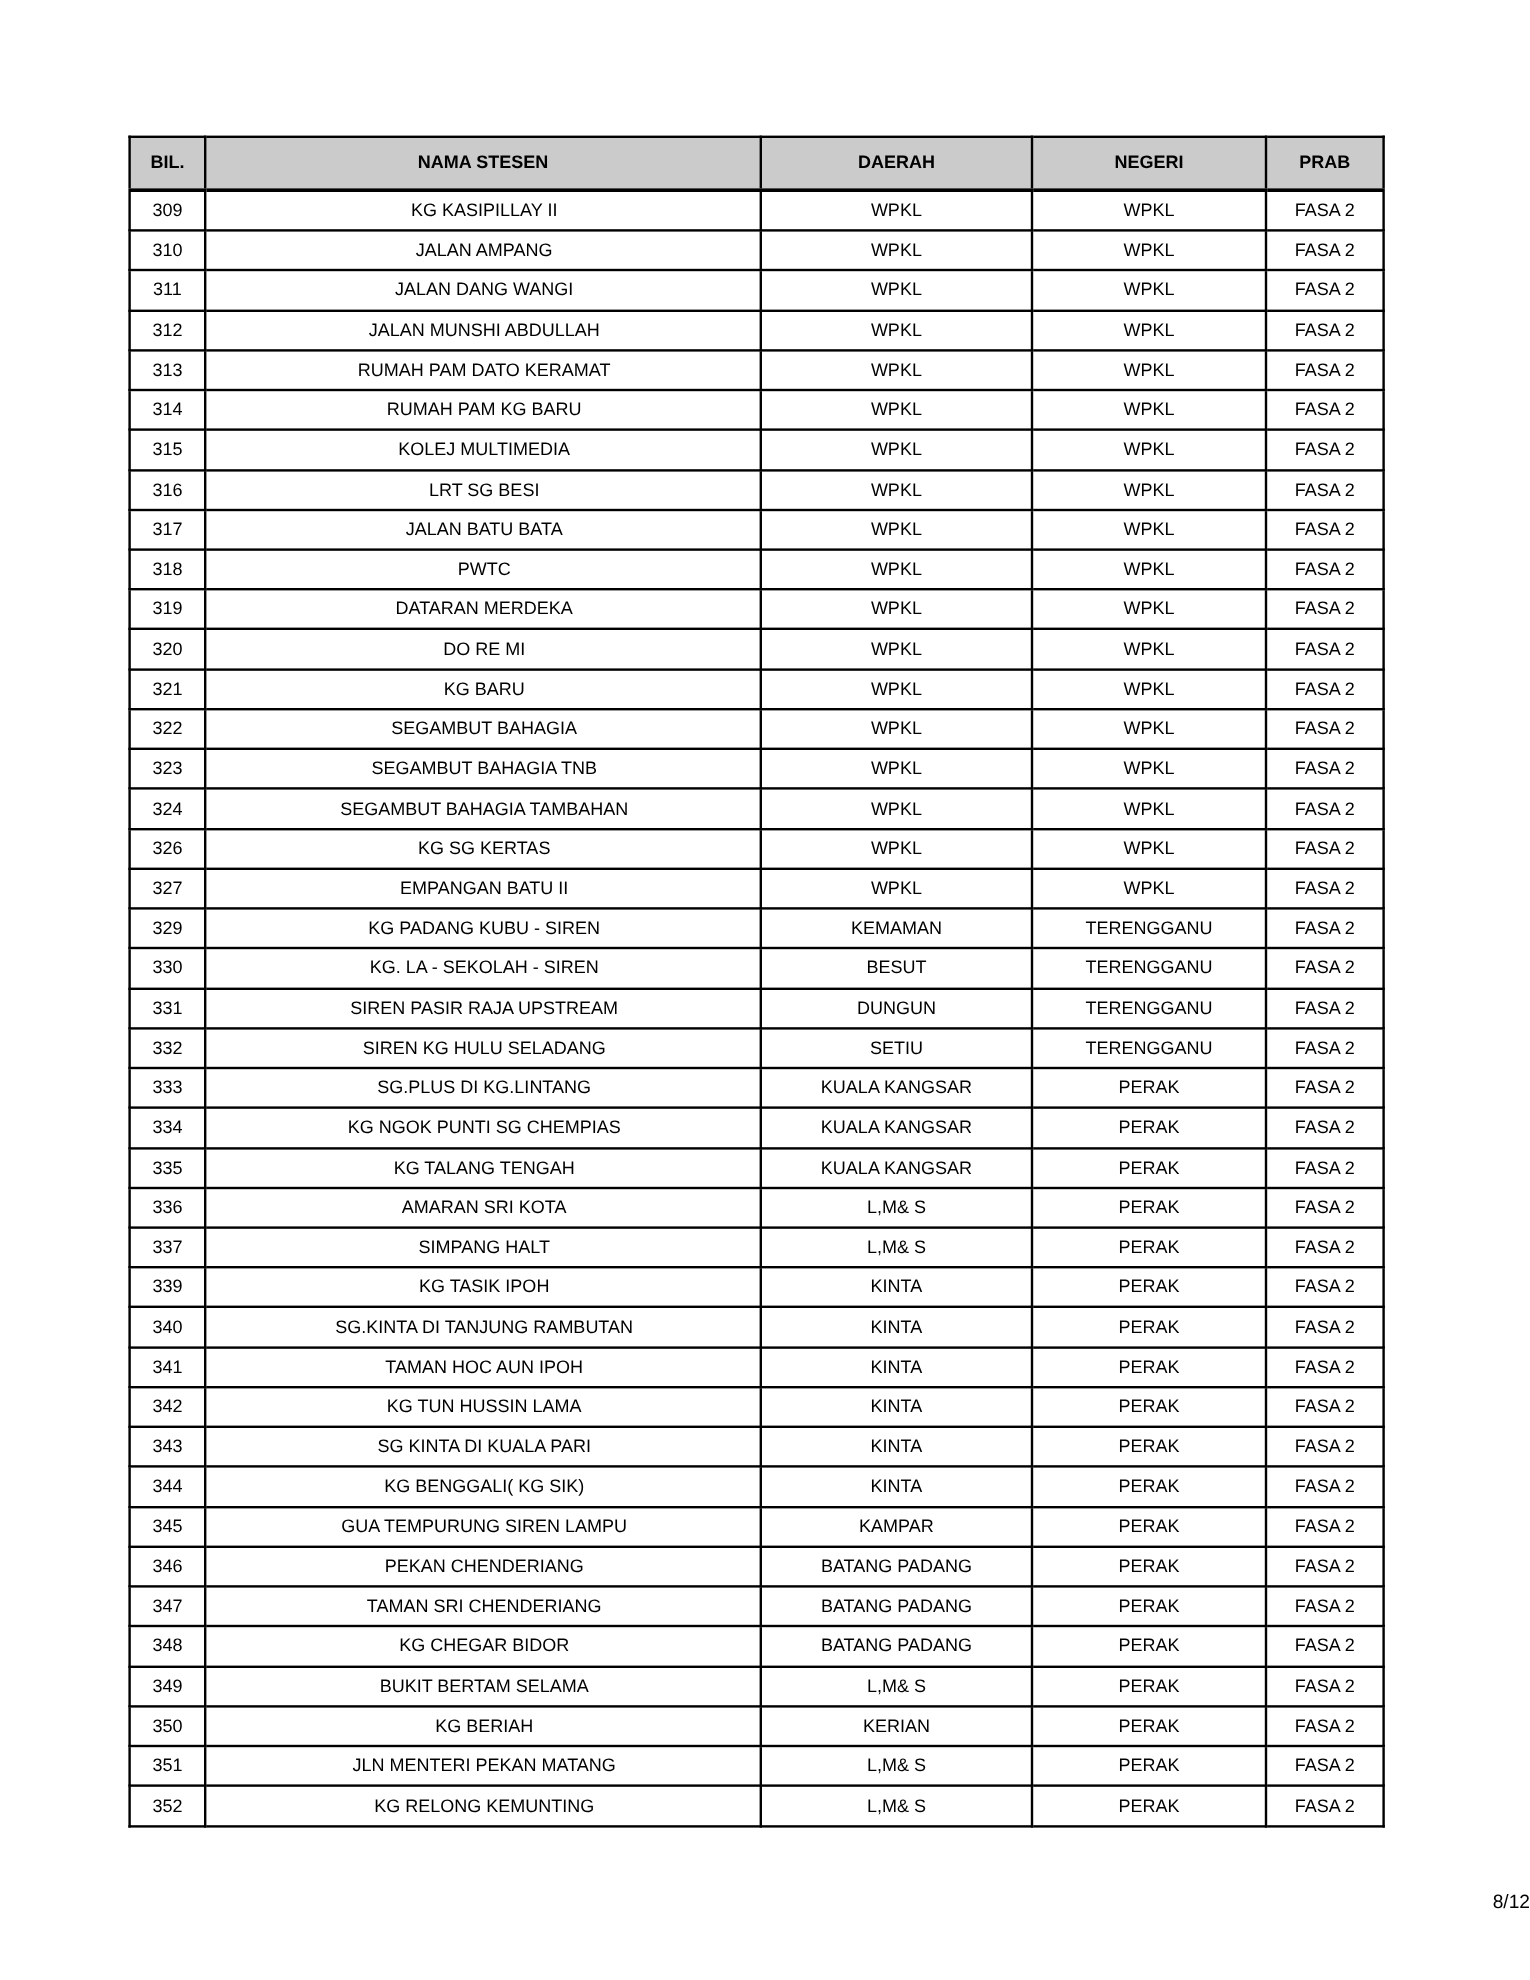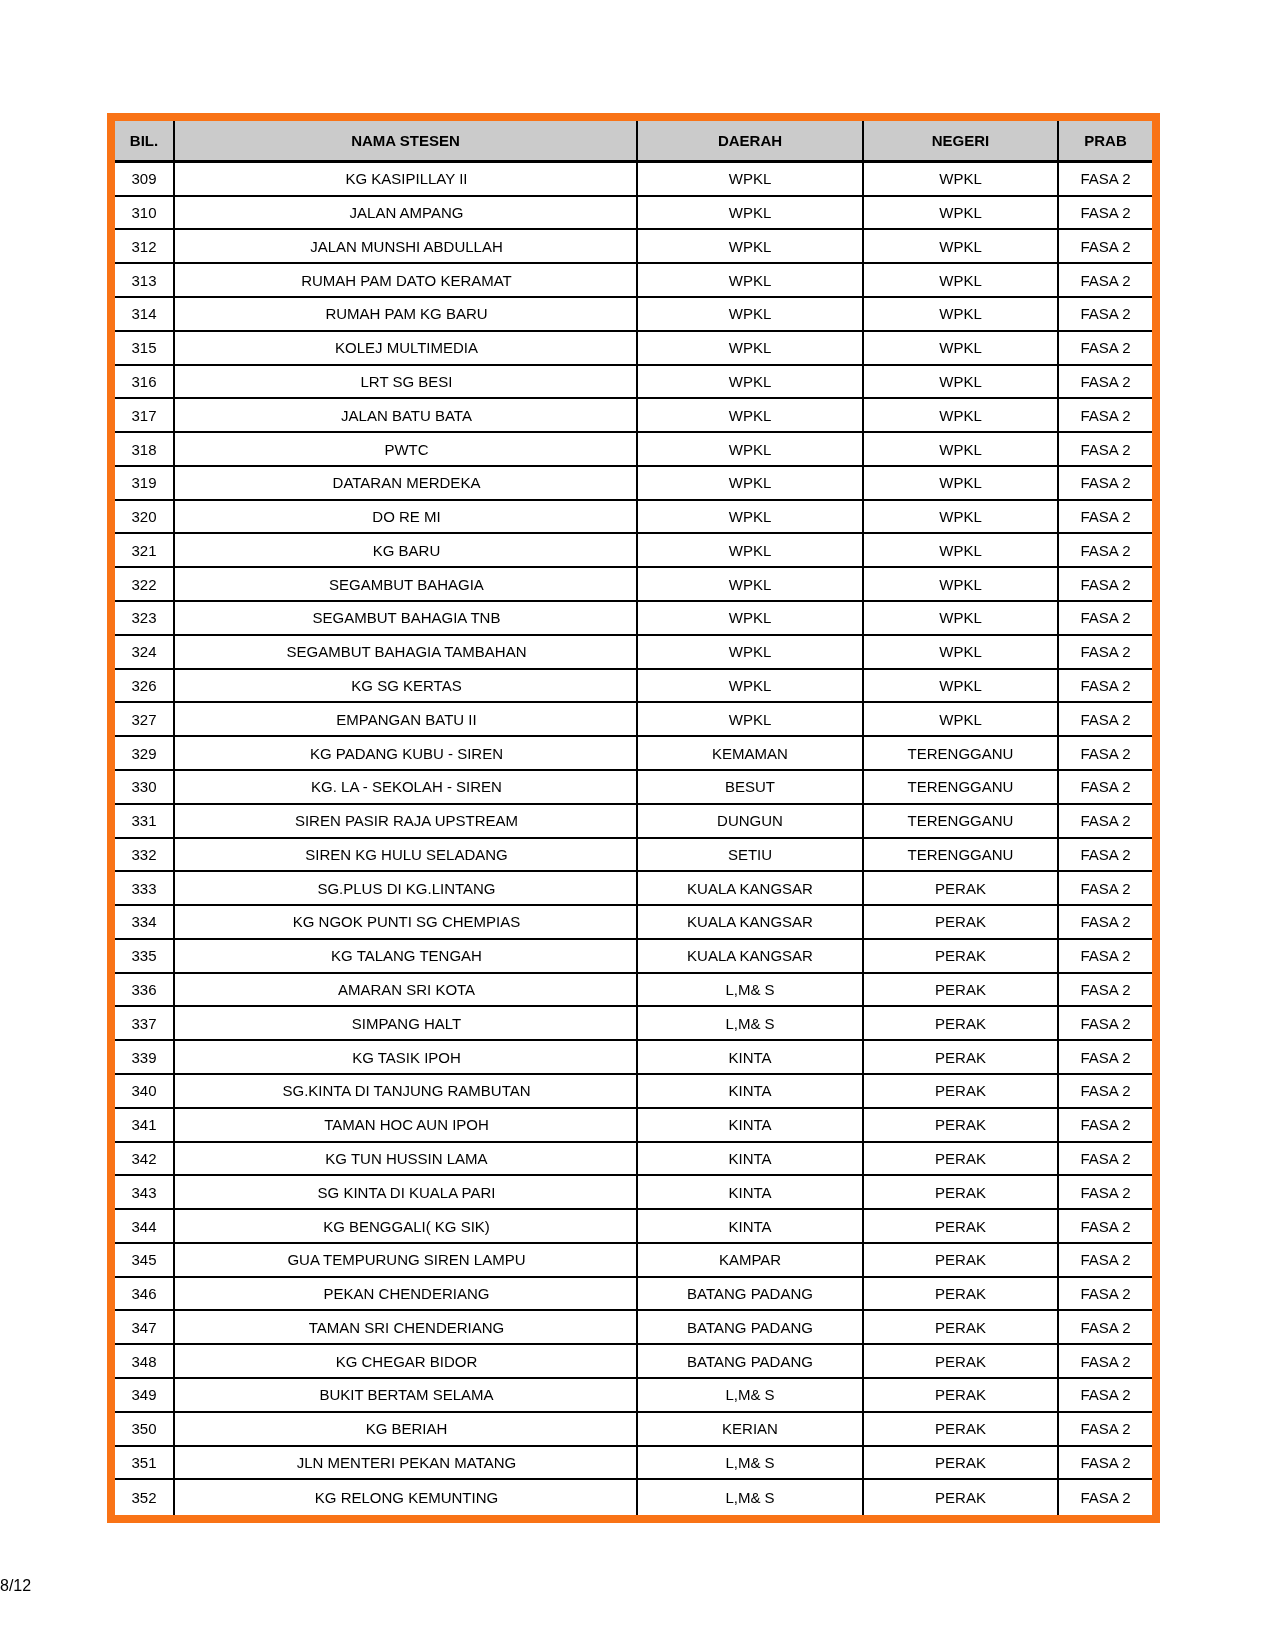--- a/index.html
+++ b/index.html
@@ -27,21 +27,21 @@
     white-space: nowrap;
   }
   table.stations {
     position: absolute;
     top: 113px;
     left: 107px;
     width: 1045px;
     height: 1410px;
     border-collapse: collapse;
     table-layout: fixed;
-    border: 8px solid #f97316;
+    border: 1px solid #f97316;
   }
   table.stations th {
     background: var(--header-bg, #cbcbcb);
     border: 2px solid #000000;
     border-bottom: 3px solid #000000;
     height: 44px;
     font-size: 15px;
     font-weight: bold;
     text-align: center;
     vertical-align: middle;
@@ -57,21 +57,21 @@
   }
   table.stations td.cell-left {
     text-align: center;
     padding-left: 4px;
   }
   .page-footer {
     position: absolute;
     top: 1577px;
     left: 0;
     width: 1275px;
-    text-align: left;
+    text-align: right;
     font-size: 16px;
   }
 </style>
 </head>
 <body>
 
 <div class="page">
 
 
   <table class="stations">
@@ -100,20 +100,27 @@
           <td>FASA 2</td>
         </tr>
         <tr>
           <td>310</td>
           <td class="cell-left">JALAN AMPANG</td>
           <td>WPKL</td>
           <td>WPKL</td>
           <td>FASA 2</td>
         </tr>
         <tr>
+          <td>311</td>
+          <td class="cell-left">JALAN DANG WANGI</td>
+          <td>WPKL</td>
+          <td>WPKL</td>
+          <td>FASA 2</td>
+        </tr>
+        <tr>
           <td>312</td>
           <td class="cell-left">JALAN MUNSHI ABDULLAH</td>
           <td>WPKL</td>
           <td>WPKL</td>
           <td>FASA 2</td>
         </tr>
         <tr>
           <td>313</td>
           <td class="cell-left">RUMAH PAM DATO KERAMAT</td>
           <td>WPKL</td>

